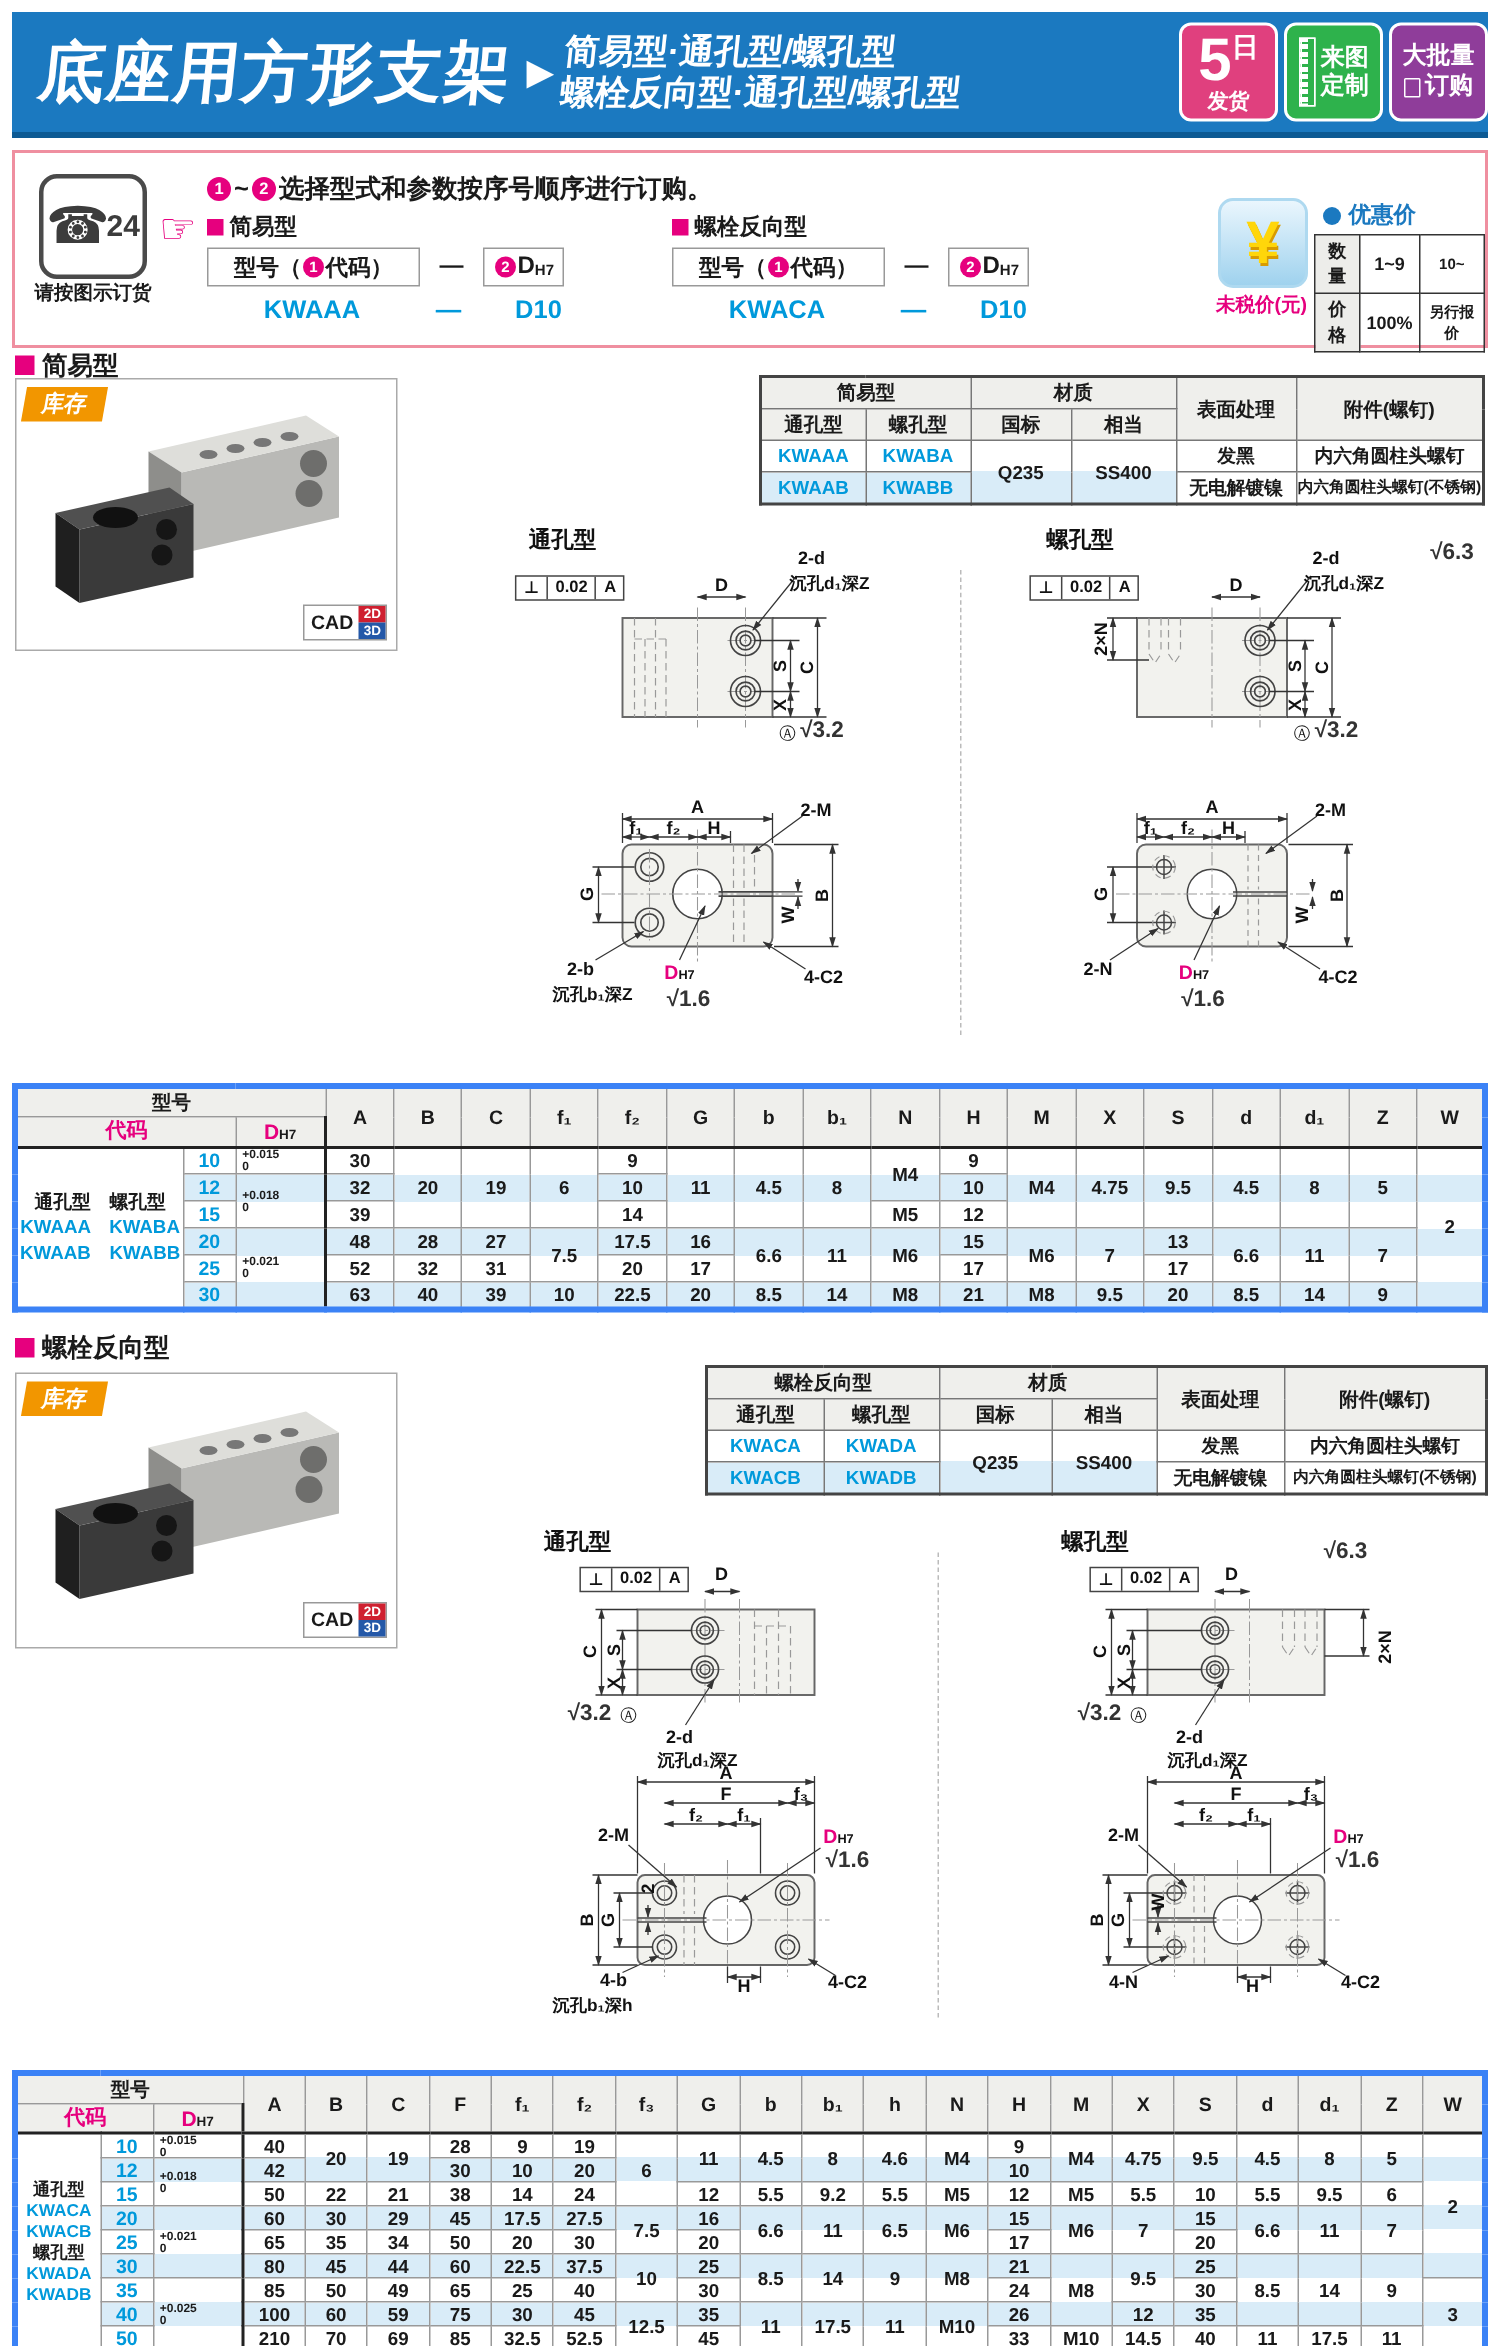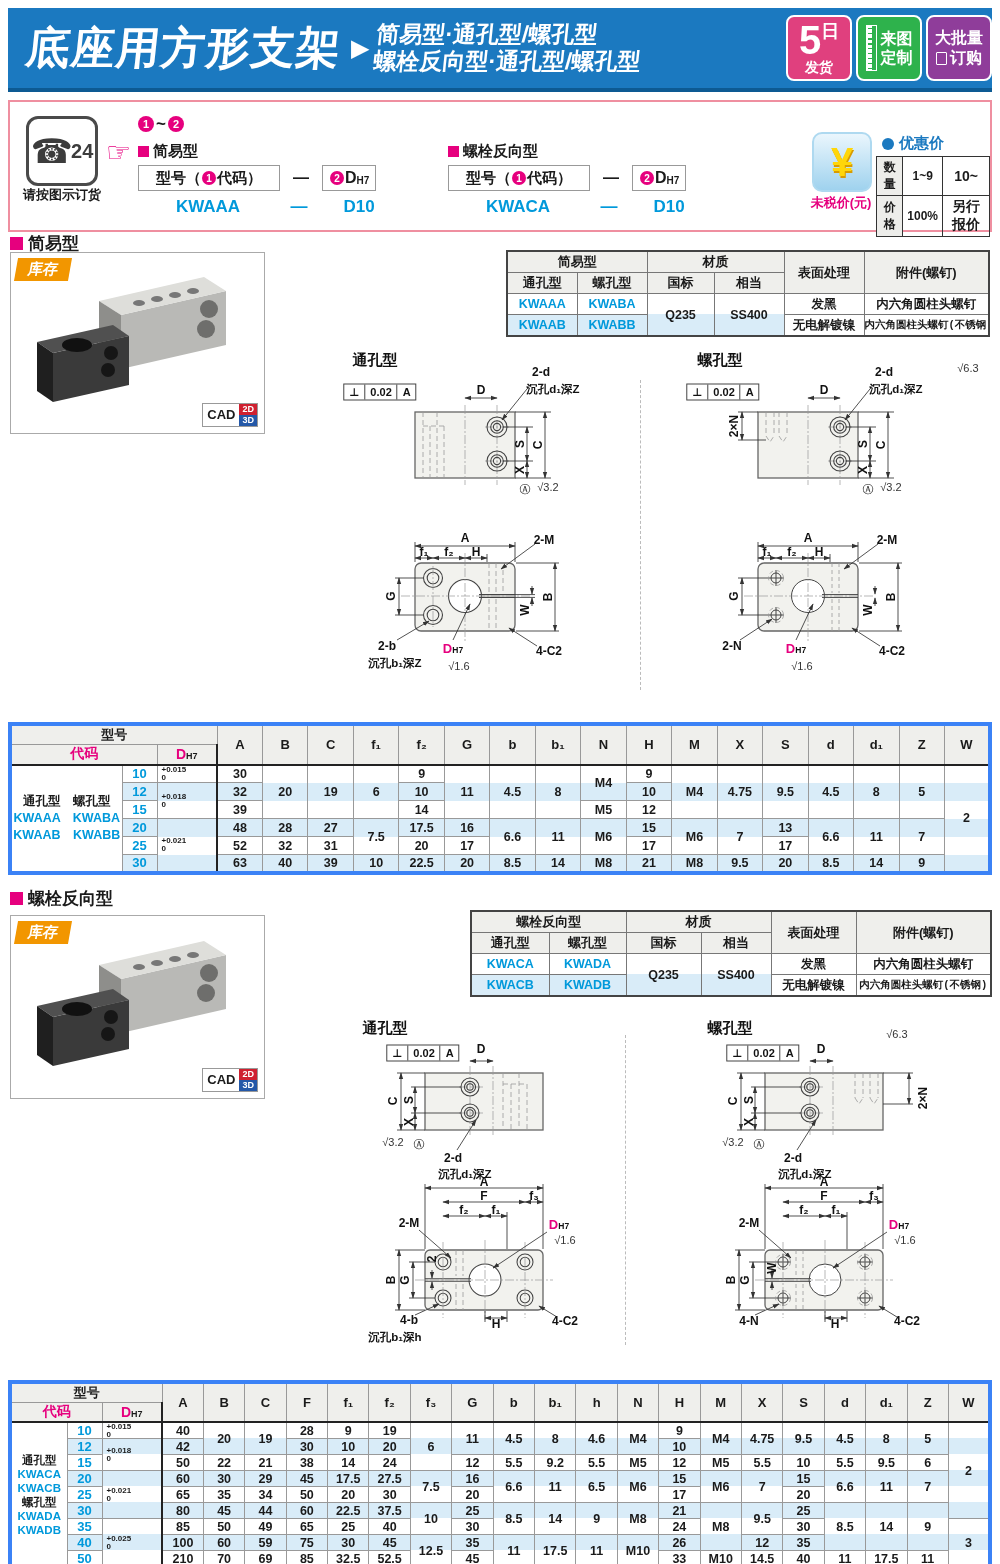--- a/index.html
+++ b/index.html
@@ -53,38 +53,38 @@
   .exval span:nth-child(3){width:78px;text-align:center;}
   .yen{position:absolute;left:802px;top:30px;width:56px;height:56px;border-radius:10px;border:2px solid #aed9f0;
        background:linear-gradient(#eaf6fd,#9fd2ee);display:flex;align-items:center;justify-content:center;
        color:#ffd60a;font-size:40px;font-weight:700;text-shadow:1px 2px 0 #d89b00;}
   .yencap{position:absolute;left:788px;top:92px;width:86px;text-align:center;font-size:13px;font-weight:700;color:#e6007e;}
   .pricet{position:absolute;left:872px;top:32px;display:flex;align-items:center;gap:5px;color:#1b79c0;font-size:15px;font-weight:700;}
   .bdot{width:12px;height:12px;border-radius:50%;background:#1b79c0;display:inline-block;}
   .ptable{position:absolute;left:866px;top:54px;border-collapse:collapse;}
   .ptable th,.ptable td{border:1.5px solid #333;font-size:12px;font-weight:700;padding:2px 4px;text-align:center;}
   .ptable th{background:#ededea;}
-  .ptable td:last-child{font-size:14px;margin-left:44px;}
+  .ptable td:last-child{font-size:10px;margin-left:44px;}
   
   .sech{position:absolute;left:10px;display:flex;align-items:center;gap:5px;font-size:17px;font-weight:700;}
   .photo{position:absolute;left:10px;width:253px;border:1px solid #aaa;background:#fff;}
   .stock{position:absolute;left:5px;top:5px;background:#f29600;color:#fff;font-size:15px;font-weight:700;
          padding:2px 12px;transform:skewX(-10deg);}
   .cad{position:absolute;right:6px;bottom:6px;display:flex;border:1px solid #999;background:#fff;align-items:stretch;}
   .cadt{font-weight:700;font-size:13px;padding:3px 4px;}
   .c23{display:flex;flex-direction:column;}
   .c23 i{font-style:normal;font-weight:700;font-size:9px;color:#fff;padding:0 3px;line-height:11px;}
   .c2d{background:#cf2030;} .c3d{background:#2458a8;}
   
   .mtab{position:absolute;border-collapse:collapse;table-layout:fixed;border:2px solid #444;}
   .mtab th,.mtab td{border:1px solid #777;text-align:center;font-size:12.5px;font-weight:700;height:20px;padding:0;overflow:hidden;white-space:nowrap;}
   .mtab th{background:#efefec;font-size:13px;}
   .mtab tbody{background:linear-gradient(#fff 0 20px,#d9ecf8 20px 40px);}
   .mtab td{background:transparent;}
-  .mtab td.wbg{background:#fff;font-family:Liberation Mono, monospace;}
+  .mtab td.wbg{background:#fff;}
   .mtab td.small{font-size:10.5px;}
   .pn{color:#0099db;}
   
   .dtab{position:absolute;border-collapse:collapse;table-layout:fixed;border:4px solid #3b82f6;}
   .dtab th,.dtab td{border:1px solid #999;text-align:center;padding:0;overflow:hidden;white-space:nowrap;
         font-size:12.5px;font-weight:700;}
   .dtab th{background:#efefec;font-size:13px;}
   .dtab th.hb{border-bottom:2px solid #222;}
   .t1 thead tr{height:20px;} .t1 tbody tr{height:18px;}
   .t2 thead tr:first-child{height:16px;} .t2 thead tr:last-child{height:15px;} .t2 tbody tr{height:16px;}
@@ -98,21 +98,21 @@
   .dtab .pink{color:#e6007e;font-size:14px;}
   .dtab .bR{border-right:2px solid #222;}
   .mag{color:#e6007e;font-size:14px;font-weight:700;} .sm{font-size:9px;font-weight:700;}
   
   .drawing{position:absolute;}
   .drawing svg{position:absolute;left:0;top:0;}
   .dlb{position:absolute;transform:translate(-50%,-50%);white-space:nowrap;font-size:12px;font-weight:700;color:#111;}
   .dlb.rot{transform:translate(-50%,-50%) rotate(-90deg);}
   .dlb.dtitle{font-size:15px;}
   .dlb.callout{font-size:11.5px;}
-  .dlb.rough{font-size:11px;font-weight:400;color:#333;}
+  .dlb.rough{font-size:15px;font-weight:700;color:#333;}
   .dlb.datum{font-size:11px;font-weight:400;}
   .dlb.tolbox{display:inline-flex;border:1.2px solid #444;background:#fff;transform:translate(-50%,-50%);}
   .dlb.tolbox i{font-style:normal;font-size:11px;font-weight:700;padding:1px 5px;border-right:1.2px solid #444;}
   .dlb.tolbox i:last-child{border-right:none;}
   .dlb.dh7 b{color:#e6007e;font-size:13px;} .dlb.dh7 small{font-size:8.5px;}
   .vsep{position:absolute;width:0;border-left:1px dashed #bbb;}
 </style>
 </head>
 <body>
 
@@ -152,20 +152,21 @@
     <div class="phone">
         <span class="ph">☎</span>
         <span class="p24">24</span>
       </div>
     <div class="phcap">请按图示订货</div>
     <div class="hand">☞</div>
     <div class="instr">
       <span class="circ">1</span>
         <span class="til">~</span>
         <span class="circ">2</span>
+        <span class="instxt">选择型式和参数按序号顺序进行订购。</span>
     </div>
 
     <div class="ex" style="left:128px">
       <div class="exh">
           <span class="sq"></span>
           <span>简易型</span>
         </div>
       <div class="exrow">
         <span class="fbox">
             <span>型号（</span>

